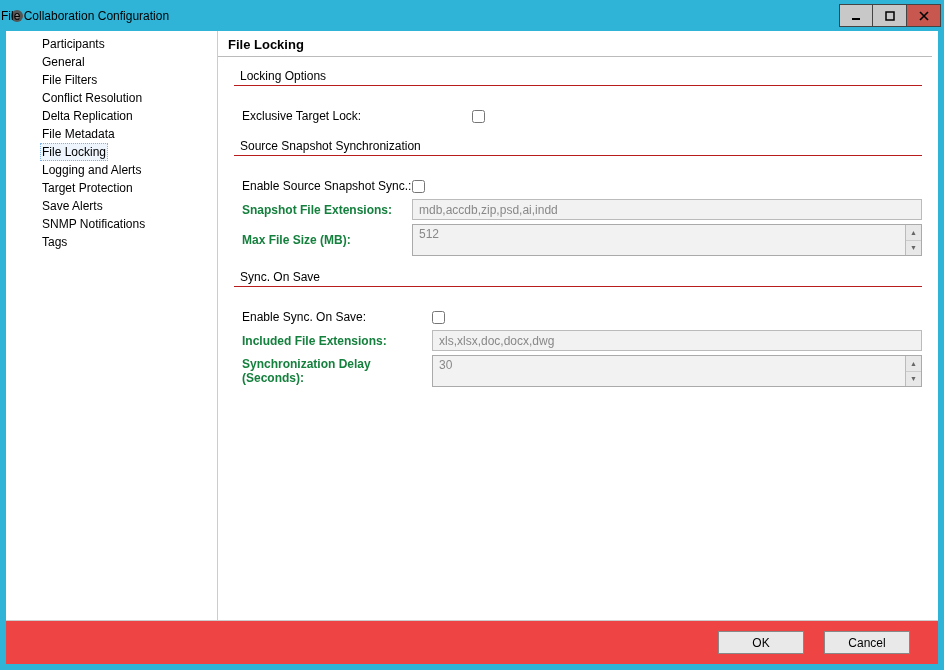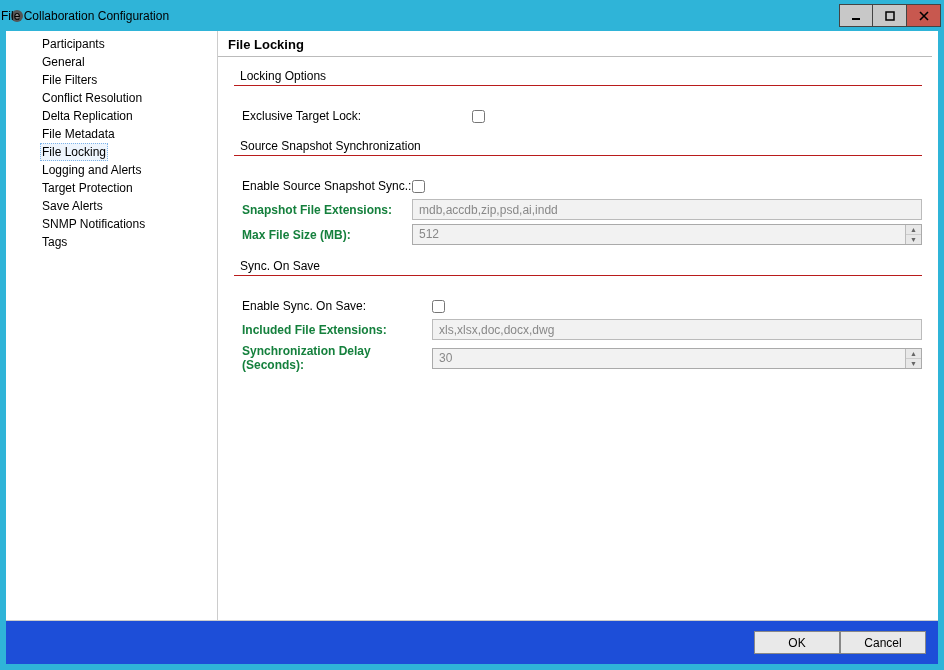--- a/index.html
+++ b/index.html
@@ -154,21 +154,21 @@
     padding: 2px 6px;
     font-family: inherit;
     font-size: 12px;
     background: #fff;
     color: #000;
   }
   .text-input:disabled { background: #f2f2f2; color: #888; border-color:#bbb; }
   .spinner {
     flex: 1;
     display: flex;
-    height: 21px;
+    height: 32px;
     border: 1px solid #aaa;
     background: #f2f2f2;
   }
   .spinner-value {
     flex: 1;
     padding: 2px 6px;
     color: #888;
   }
   .spinner-btns {
     width: 16px;
@@ -184,23 +184,23 @@
     background:#e8e8e8;
     border-bottom:1px solid #ccc;
   }
   .spin-down { border-bottom:none; }
   .footer {
     height: 44px;
     border-top: 1px solid #ccc;
     display: flex;
     align-items: center;
     justify-content: flex-end;
-    padding-right: 12px;
-    gap: 0;
-    background: #1d4ed8;
+    padding-right: 28px;
+    gap: 20px;
+    background: #ef4444;
     flex-shrink: 0;
   }
   .btn {
     width: 86px;
     height: 23px;
     border: 1px solid #888;
     background: #e9e9e9;
     font-family: inherit;
     font-size: 12px;
     cursor: pointer;

